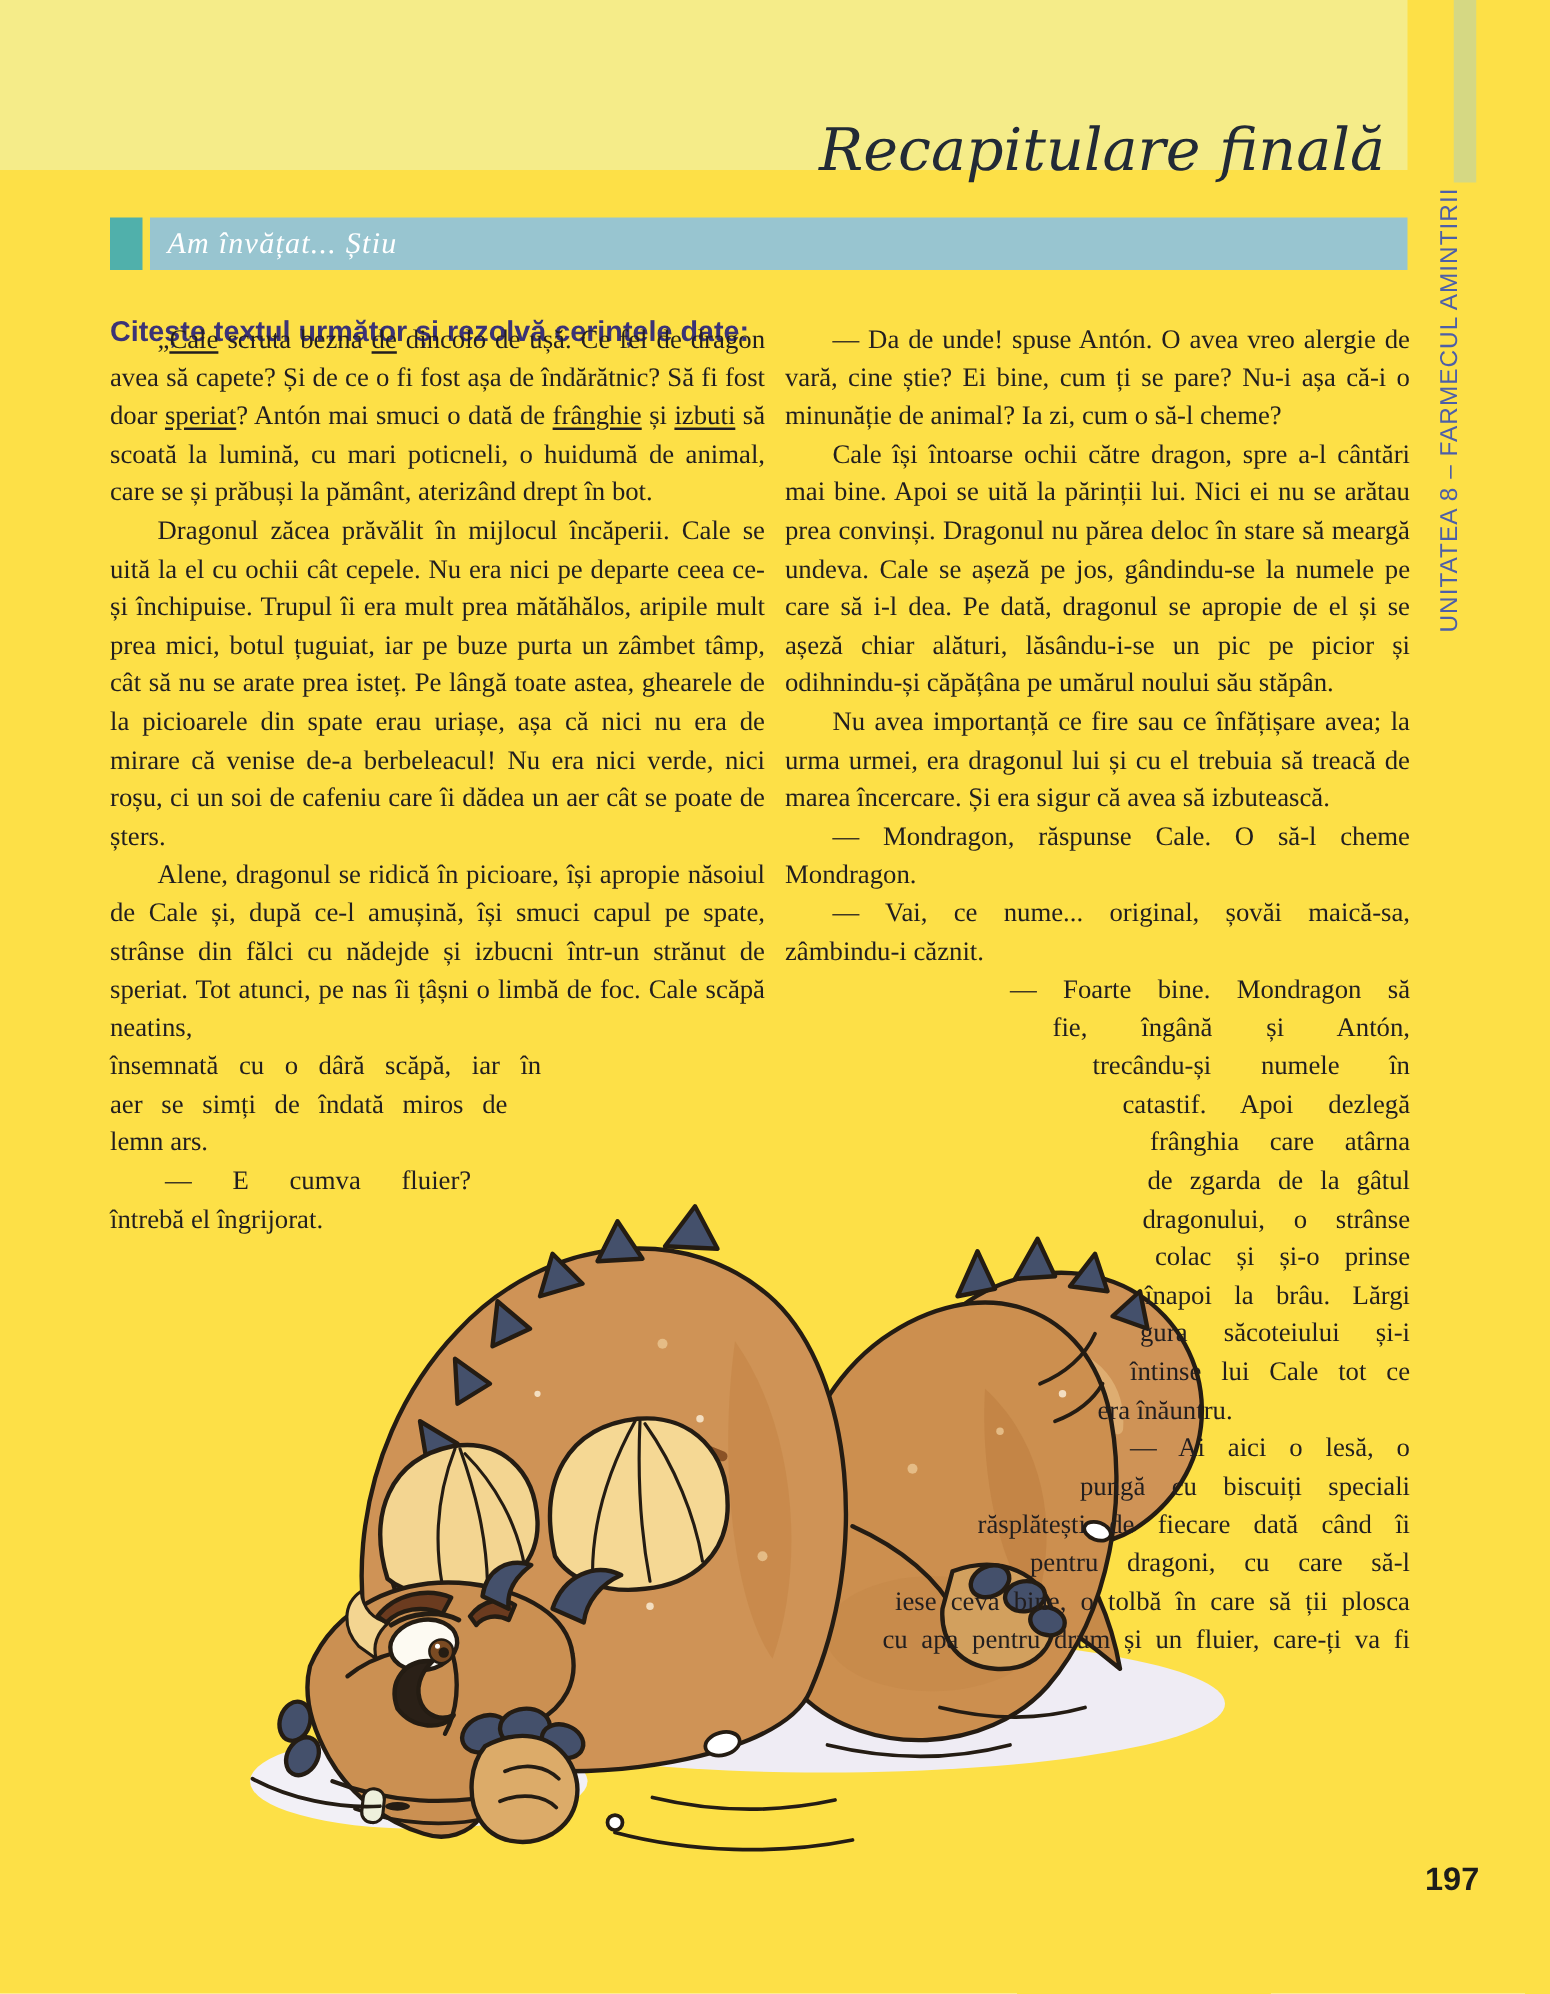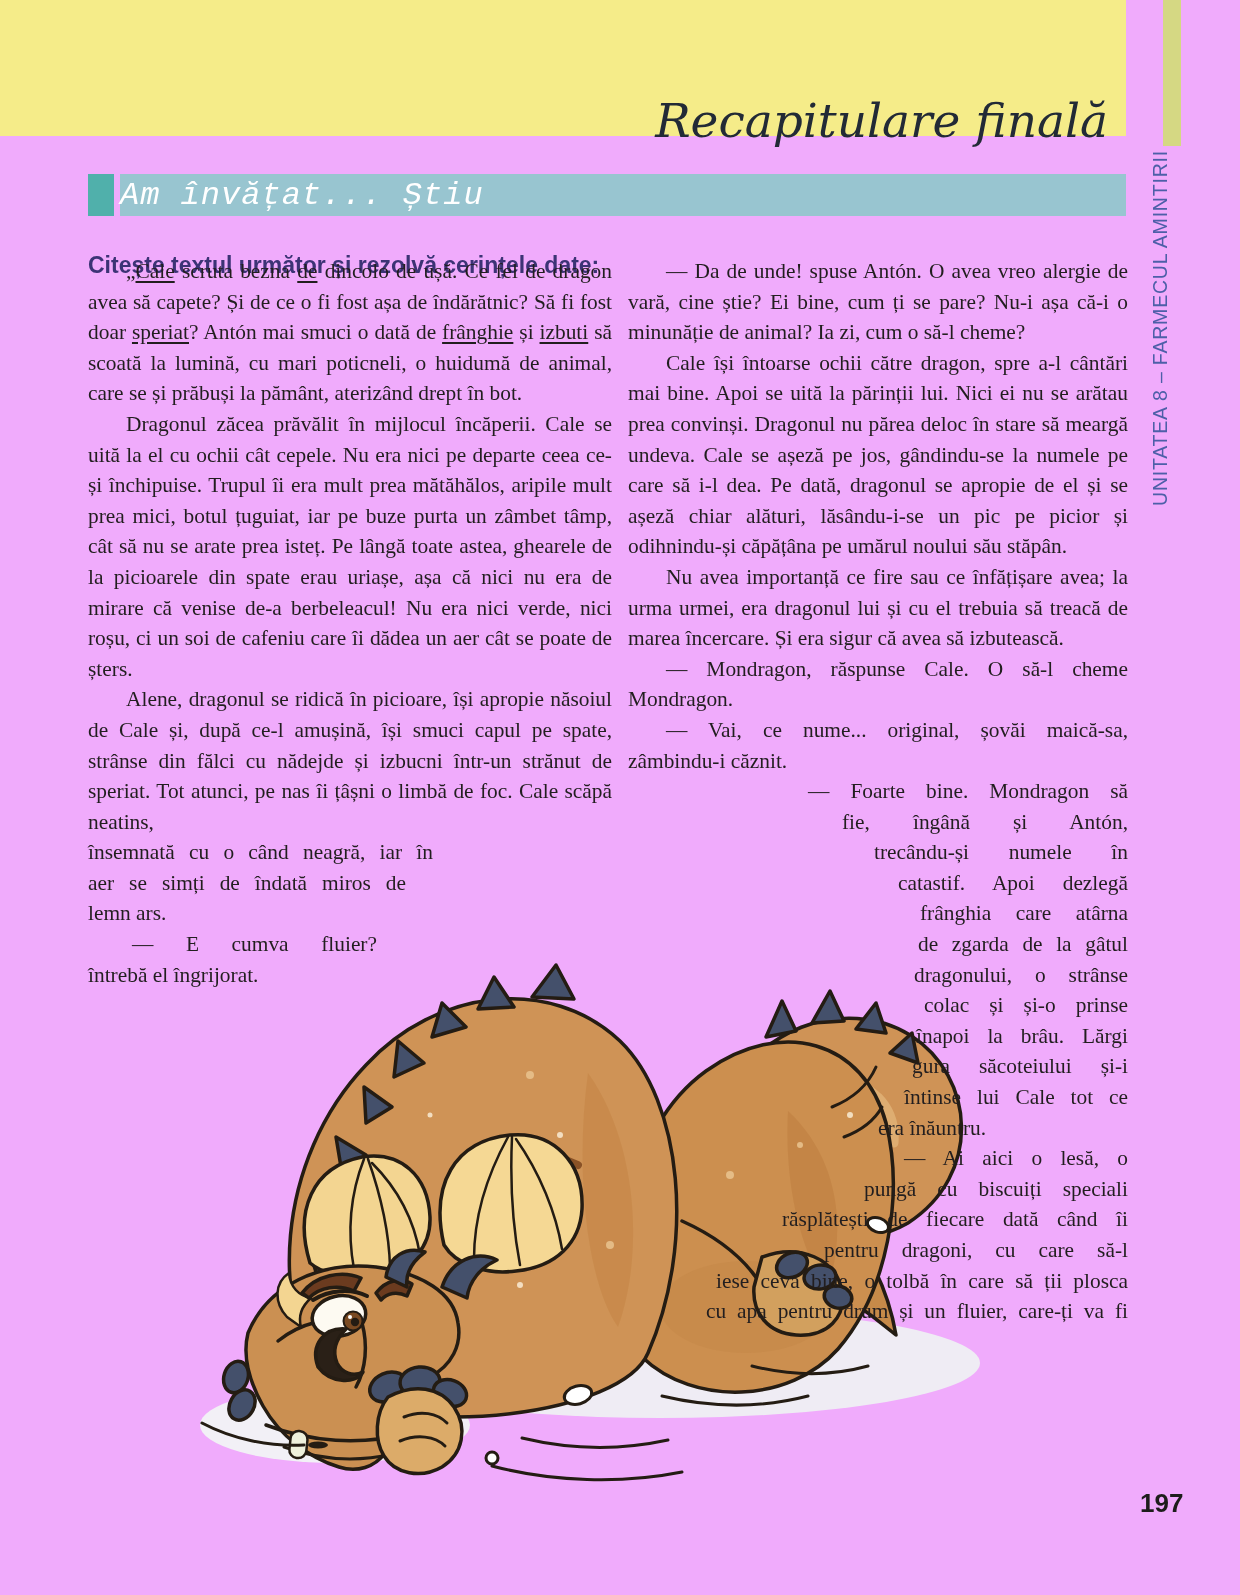--- a/index.html
+++ b/index.html
@@ -1,39 +1,39 @@
 <!DOCTYPE html>
 <html lang="ro"><head>
 <meta charset="utf-8">
 <title>Recapitulare finală — pag. 197</title>
 <style>
   html,body{margin:0;padding:0;background:#ffffff;}
-  .page{position:relative;width:1240px;height:1595px;background:#f0abfc;overflow:hidden;
+  .page{position:relative;width:1240px;height:1595px;background:#fde047;overflow:hidden;
         font-family:"Liberation Serif",serif;color:#221e1f;}
 
   
   .band-yellow{position:absolute;left:0;top:0;width:1126px;height:136px;background:#f5ec89;}
   .script-title{position:absolute;right:18px;bottom:-12px;
         font-family:"DejaVu Serif",serif;font-style:italic;font-size:47px;
         color:#222a36;letter-spacing:0px;white-space:nowrap;}
 
   
   .edge-strip{position:absolute;left:1163px;top:0;width:18px;height:146px;background:#d5d883;}
   .side-label{position:absolute;left:1128px;top:148px;width:64px;height:360px;}
   .side-label span{position:absolute;top:50%;left:50%;
         transform:translate(-50%,-50%) rotate(-90deg);
         white-space:nowrap;font-family:"Liberation Sans",sans-serif;
         font-size:19.5px;letter-spacing:0.8px;color:#4d5fa8;}
 
   
   .banner-square{position:absolute;left:88px;top:174px;width:26px;height:42px;background:#50b0ab;}
   .banner-bar{position:absolute;left:120px;top:174px;width:1006px;height:42px;background:#98c5d0;
         display:flex;align-items:center;}
-  .banner-bar span{font-family:Liberation Mono, monospace;font-style:italic;
-        font-size:32px;color:#ffffff;letter-spacing:1px;}
+  .banner-bar span{font-family:Liberation Serif, serif;font-style:italic;
+        font-size:24px;color:#ffffff;padding-left:14px;letter-spacing:1px;}
 
   
   .intro{position:absolute;left:88px;top:224px;width:900px;
         font-family:"Liberation Sans",sans-serif;font-weight:bold;
         font-size:23px;color:#3c3375;margin-top:28px;}
 
   
   .col{position:absolute;top:256px;font-size:21.4px;line-height:30.6px;
         text-align:justify;hyphens:none;z-index:2;}
   .col-left{left:88px;width:524px;}
@@ -72,21 +72,21 @@
     <span>Am învățat... Știu</span>
   </div>
 
   <div class="intro">Citește textul următor și rezolvă cerințele date:</div>
 
   <div class="col col-left">
     <p class="par"><span>„</span><u>Cale</u><span> scruta bezna </span><u>de</u><span> dincolo de ușă. Ce fel de dragon avea să capete? Și de ce o fi fost așa de îndărătnic? Să fi fost doar </span><u>speriat</u><span>? Antón mai smuci o dată de </span><u>frânghie</u><span> și </span><u>izbuti</u><span> să scoată la lumină, cu mari poticneli, o huidumă de animal, care se și prăbuși la pământ, aterizând drept în bot.</span></p>
     <p class="par">Dragonul zăcea prăvălit în mijlocul încăperii. Cale se uită la el cu ochii cât cepele. Nu era nici pe departe ceea ce-și închipuise. Trupul îi era mult prea mătăhălos, aripile mult prea mici, botul țuguiat, iar pe buze purta un zâmbet tâmp, cât să nu se arate prea isteț. Pe lângă toate astea, ghearele de la picioarele din spate erau uriașe, așa că nici nu era de mirare că venise de-a berbeleacul! Nu era nici verde, nici roșu, ci un soi de cafeniu care îi dădea un aer cât se poate de șters.</p>
     <p class="par cont">Alene, dragonul se ridică în picioare, își apropie năsoiul de Cale și, după ce-l amușină, își smuci capul pe spate, strânse din fălci cu nădejde și izbucni într-un strănut de speriat. Tot atunci, pe nas îi țâșni o limbă de foc. Cale scăpă neatins,</p>
     <div>
-        <div class="wl j" style="width: 345px;">însemnată cu o când neagră, iar în</div>
+        <div class="wl j" style="width: 345px;">însemnată cu o dâră scăpă, iar în</div>
         <div class="wl j" style="width: 318px;">aer se simți de îndată miros de</div>
         <div class="wl">lemn ars.</div>
         <div class="wl j" style="margin-left: 44px; width: 245px;">— E cumva fluier?</div>
         <div class="wl">întrebă el îngrijorat.</div>
       </div>
   </div>
 
   <div class="col col-right">
     <p class="par">— Da de unde! spuse Antón. O avea vreo alergie de vară, cine știe? Ei bine, cum ți se pare? Nu-i așa că-i o minunăție de animal? Ia zi, cum o să-l cheme?</p>
     <p class="par">Cale își întoarse ochii către dragon, spre a-l cântări mai bine. Apoi se uită la părinții lui. Nici ei nu se arătau prea convinși. Dragonul nu părea deloc în stare să meargă undeva. Cale se așeză pe jos, gândindu-se la numele pe care să i-l dea. Pe dată, dragonul se apropie de el și se așeză chiar alături, lăsându-i-se un pic pe picior și odihnindu-și căpățâna pe umărul noului său stăpân.</p>

